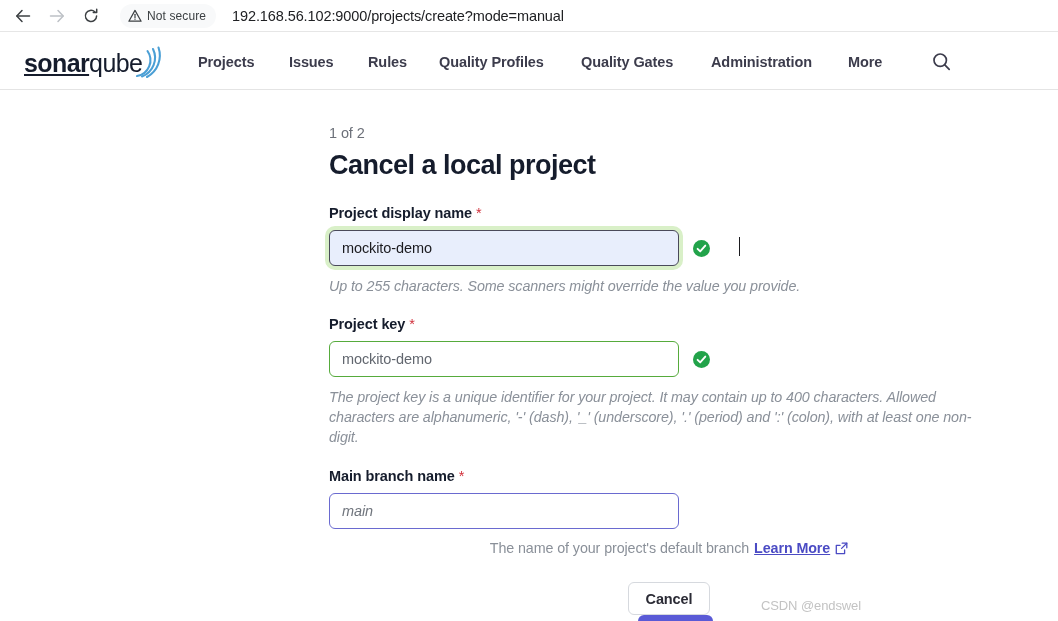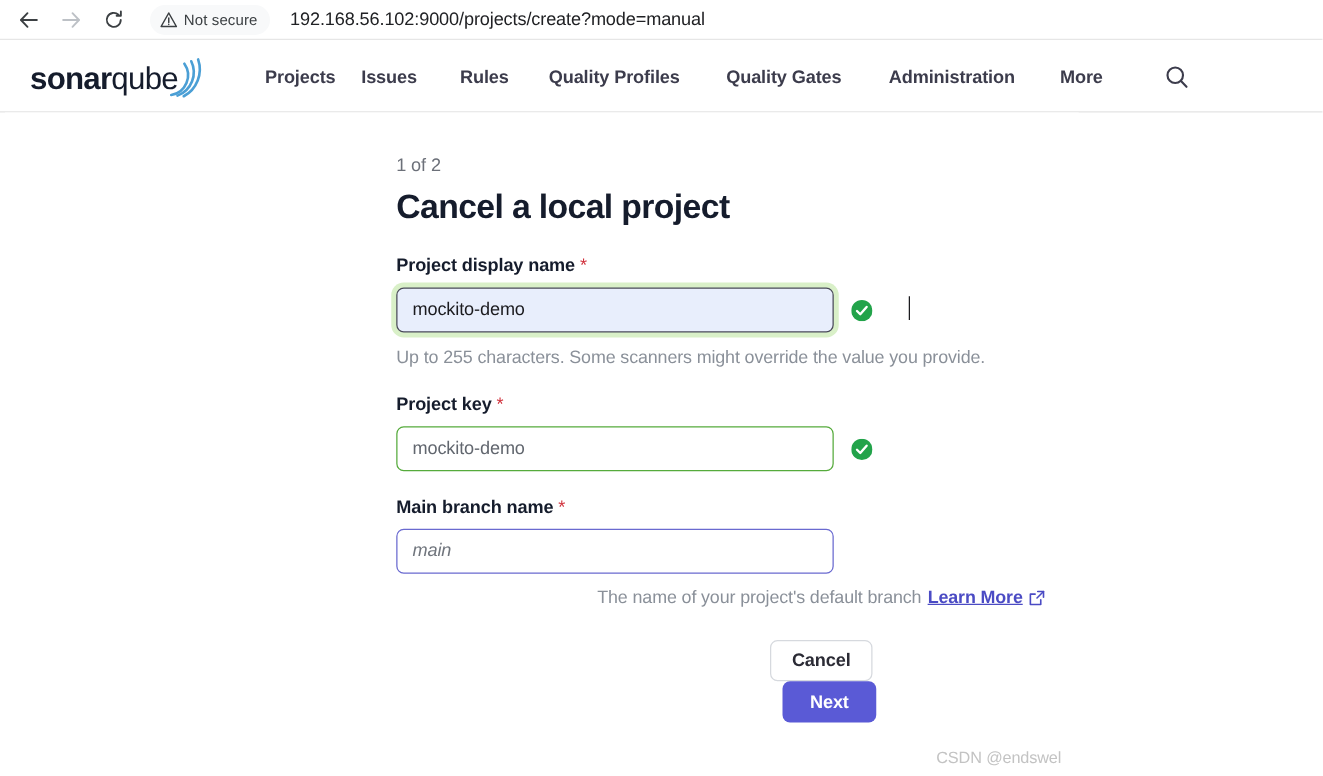--- a/index.html
+++ b/index.html
@@ -63,51 +63,51 @@
   #sonarqube-logo {
     position: absolute; left: 24px; top: 14px;
     width: 150px; height: 34px;
   }
   #logo-wordmark {
     position: absolute; left: 0; top: 5px;
     font-size: 25px; line-height: 25px;
     color: #151c2c; letter-spacing: -0.6px;
     white-space: nowrap;
   }
-  #logo-wordmark .bold { font-weight: 700; }
+  #logo-wordmark .bold { font-weight: 700; text-decoration: underline; }
   #logo-wordmark .light { font-weight: 400; }
   #logo-arcs { position: absolute; left: 110px; top: 0px; }
 
   .nav-link {
     position: absolute; top: 0;
     height: 59px;
     display: flex; align-items: center;
     font-size: 14.5px;
     font-weight: 600;
     color: #3c3c4c;
     white-space: nowrap;
     letter-spacing: -.1px;
   }
-  #nav-projects      { left: 212px; }
+  #nav-projects      { left: 198px; }
   #nav-issues        { left: 289px; }
   #nav-rules         { left: 368px; }
   #nav-quality-prof  { left: 439px; }
   #nav-quality-gates { left: 581px; }
   #nav-admin         { left: 711px; }
   #nav-more          { left: 848px; }
 
   #search-icon-button {
     position: absolute; left: 924px; top: 0;
     height: 59px; width: 34px;
     display: flex; align-items: center; justify-content: center;
   }
 
   
   #page-body {
-    position: absolute; left: 4px; top: 90px;
+    position: absolute; left: 16px; top: 90px;
     width: 859px; height: 531px;
     background: #ffffff;
   }
 
   #form-wrap { position: absolute; left: 313px; top: 0; width: 680px; }
 
   #step-indicator {
     font-size: 14.5px;
     color: #6c7079;
     margin-top: 35px;
@@ -167,20 +167,21 @@
     flex: none;
   }
 
   .helper-text {
     font-size: 14.3px;
     color: #8a9099;
     margin-top: 10px;
     line-height: 20px;
     letter-spacing: -.1px;
     max-width: 650px;
+    font-style: italic;
   }
 
   #main-branch-helper {
     font-size: 14.3px;
     color: #8a9099;
     margin-top: 11px;
     letter-spacing: -.1px;
     display: flex; align-items: center; justify-content: center;
   }
   #learn-more-link {
@@ -343,20 +344,21 @@
         <span>Project key</span>
         <span class="req-star">*</span>
       </div>
       <div class="input-row">
         <input class="text-input" id="project-key-input" value="mockito-demo" style="">
         <svg class="valid-check" viewBox="0 0 17 17">
           <circle cx="8.5" cy="8.5" r="8.5" fill="#22a34a"></circle>
           <path d="M4.6 8.8 L7.2 11.4 L12.3 5.6" fill="none" stroke="#ffffff" stroke-width="1.9" stroke-linecap="round" stroke-linejoin="round"></path>
         </svg>
       </div>
+      <div class="helper-text">The project key is a unique identifier for your project. It may contain up to 400 characters. Allowed characters are alphanumeric, '-' (dash), '_' (underscore), '.' (period) and ':' (colon), with at least one non-digit.</div>
     </div>
 
     <div style="margin-top:21px;">
       <div class="field-label">
         <span>Main branch name</span>
         <span class="req-star">*</span>
       </div>
       <div class="input-row">
         <input class="text-input" id="main-branch-name-input" value="main" style="">
       </div>

